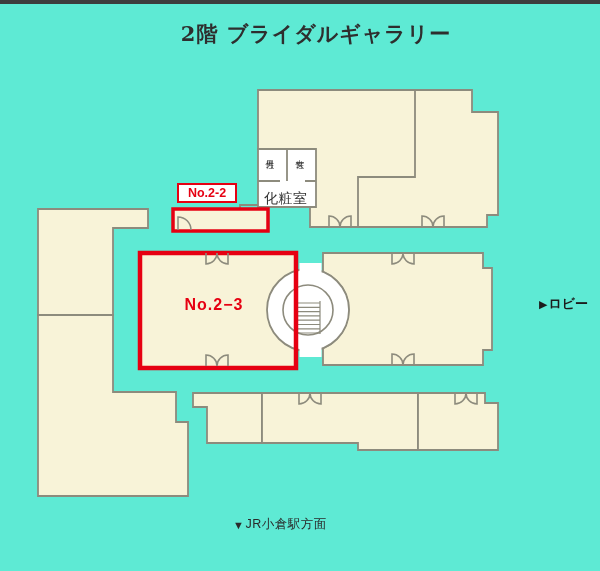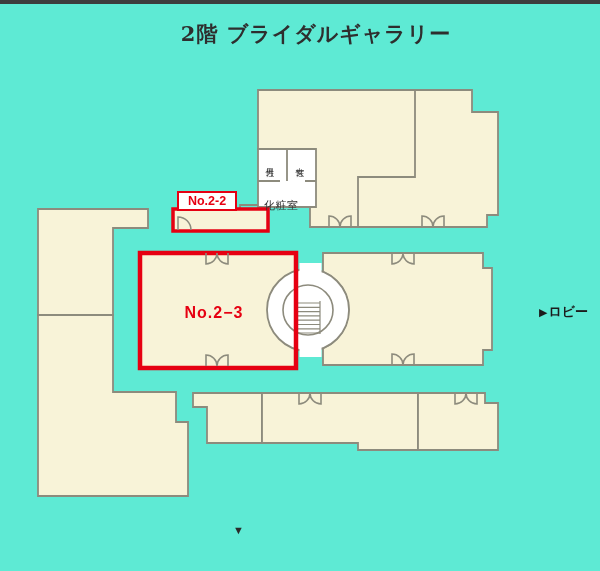--- a/index.html
+++ b/index.html
@@ -9,21 +9,21 @@
     overflow:hidden;
     padding-left:16px;
   }
   .topbar{position:absolute;left:0;top:0;width:600px;height:4px;background:#3d3d3d;}
   .title{
     position:absolute;left:316px;top:20px;transform:translateX(-50%);
     font-family:"DejaVu Serif","Liberation Serif",serif;
     font-size:21px;font-weight:600;color:#2e2e2e;letter-spacing:1px;white-space:nowrap;
   }
   svg.plan{position:absolute;left:0;top:0;}
-  .lbl{position:absolute;white-space:nowrap;margin-top:8px;}
+  .lbl{position:absolute;white-space:nowrap;}
   .no22-box{
     left:177px;top:183px;width:60px;height:20px;
     background:#ffffff;border:2px solid #e60012;box-sizing:border-box;
     display:flex;align-items:center;justify-content:center;
     color:#e60012;font-size:12.5px;font-weight:bold;
   }
   .no23-label{
     left:214px;top:305px;transform:translate(-50%,-50%);
     color:#e60012;font-size:16px;font-weight:bold;letter-spacing:1px;
   }
@@ -36,21 +36,21 @@
     left:233px;top:516px;font-size:12.5px;color:#2a2a2a;
     display:flex;align-items:center;letter-spacing:0.5px;
   }
   .station-label .tri{font-size:11px;margin-right:1px;}
   .vtext{
     writing-mode:vertical-rl;text-orientation:upright;
     font-size:8.5px;color:#333;letter-spacing:1px;line-height:1;
   }
   .wc-men{left:266px;top:153px;}
   .wc-women{left:296px;top:153px;}
-  .powder{left:264px;top:190px;font-size:11px;color:#333;letter-spacing:0.5px;}
+  .powder{left:264px;top:190px;font-size:14px;color:#333;letter-spacing:0.5px;}
 </style>
 </head>
 <body>
 
 <div class="stage">
 
   <div class="topbar"></div>
 
   <div class="title">2階 ブライダルギャラリー</div>
 
@@ -109,19 +109,20 @@
 
   <div class="lbl no23-label">No.2−3</div>
 
   <div class="lbl lobby-label">
     <span class="tri">▶</span>
     <span>ロビー</span>
   </div>
 
   <div class="lbl station-label">
     <span class="tri">▼</span>
+    <span>JR小倉駅方面</span>
   </div>
 
   <div class="lbl vtext wc-men">男性</div>
   <div class="lbl vtext wc-women">女性</div>
   <div class="lbl powder">化粧室</div>
 
 </div>
 
 </body></html>

